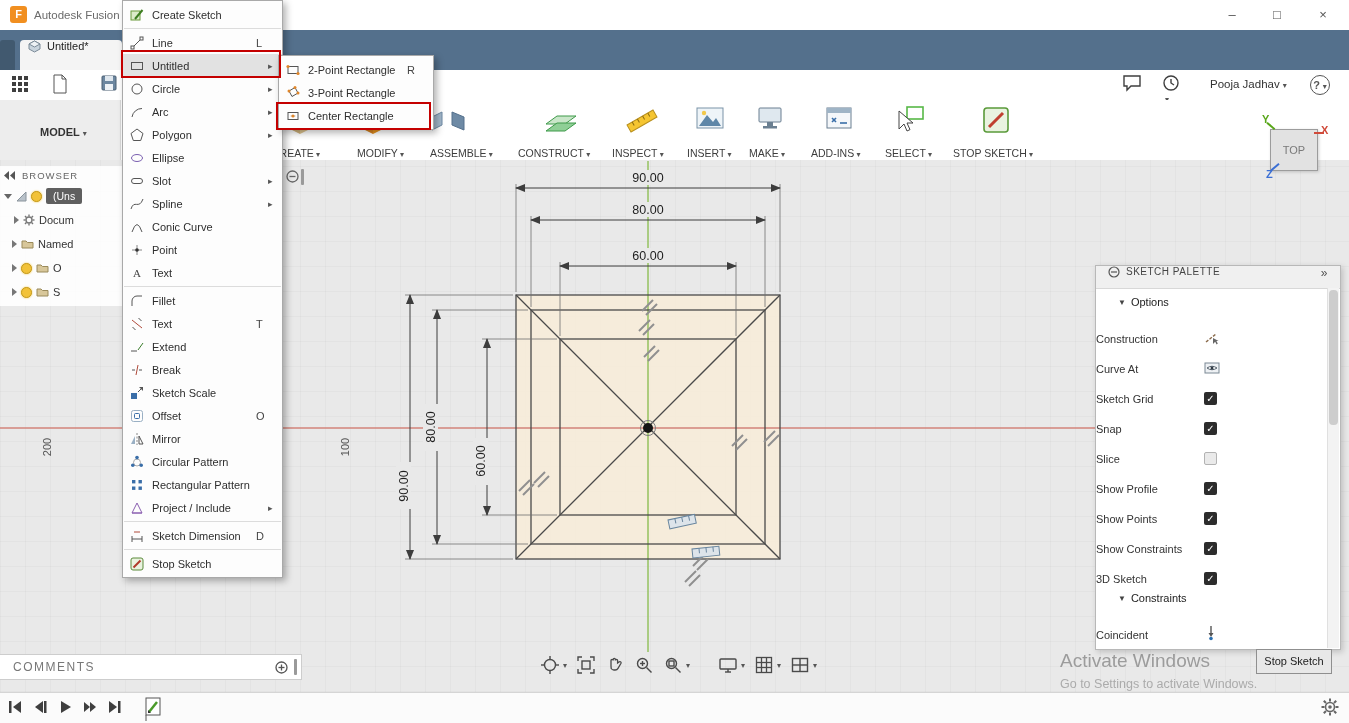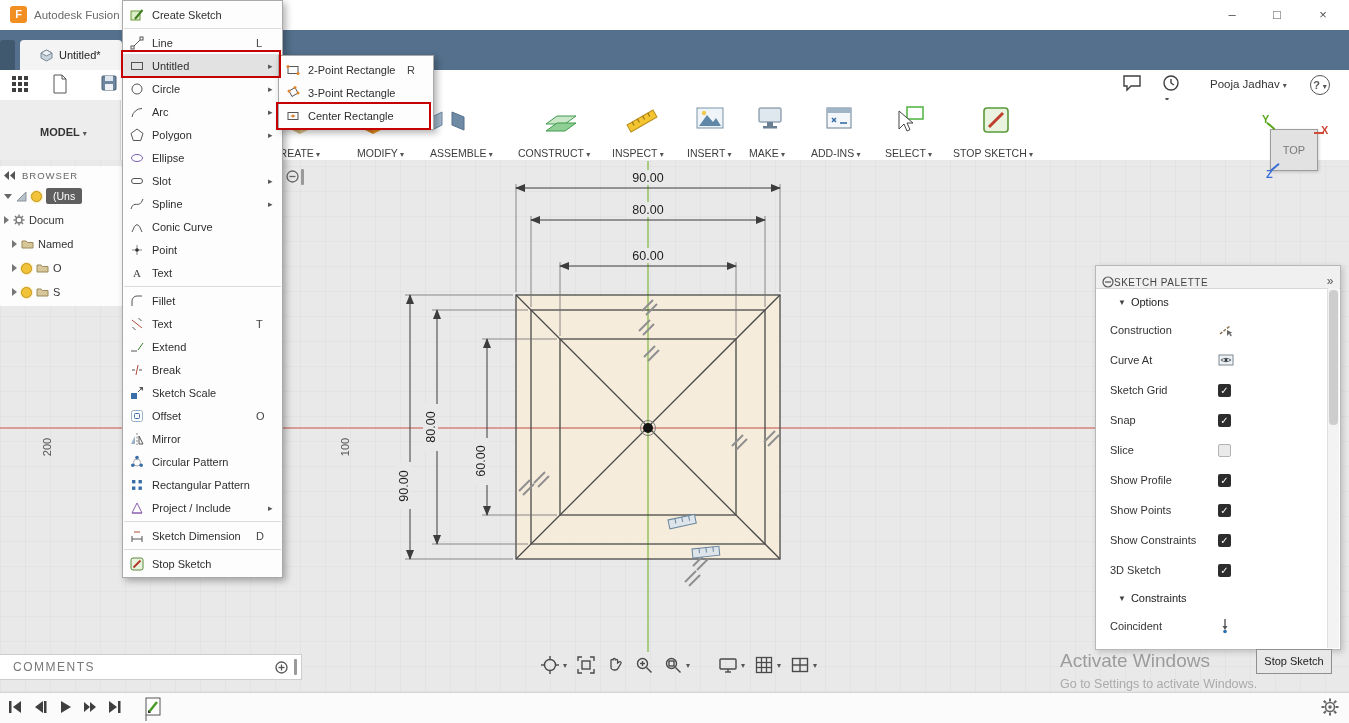--- a/index.html
+++ b/index.html
@@ -12,21 +12,21 @@
   .titlebar{left:0;top:0;width:1349px;height:30px;background:#fff;border-bottom:1px solid #e6e6e6}
   .logo{left:10px;top:6px;width:17px;height:17px;background:#f18f20;color:#fff;font-weight:bold;
         text-align:center;line-height:17px;border-radius:3px;font-size:11px}
   .apptitle{left:34px;top:9px;color:#6b6b6b;font-size:11.5px;white-space:nowrap}
   .winbtn{top:4px;width:34px;height:22px;text-align:center;line-height:22px;color:#555;font-size:13px}
 
   
   .tabband{left:0;top:30px;width:1349px;height:40px;background:#54708c}
   .tabstub{left:0;top:40px;width:15px;height:30px;background:#41596f;border-radius:3px 3px 0 0}
   .doctab{left:20px;top:40px;width:102px;height:30px;background:#f4f4f4;border-radius:4px 4px 0 0;
-          display:flex;align-items:center;gap:6px;padding:0 20px;box-sizing:border-box}
+          display:flex;align-items:flex-start;gap:6px;padding:0 8px;box-sizing:border-box}
   .doctab .tlabel{font-size:11px;color:#222}
 
   
   .qtoolbar{left:0;top:70px;width:1349px;height:30px;background:#fff;border-bottom:1px solid #ececec}
   .qicon{top:74px;color:#444}
   .caret::after{content:"▾";font-size:8px;color:#555;margin-left:3px}
   .username{top:78px;color:#333;font-size:11.5px}
   .helpcirc{top:75px;width:18px;height:18px;border:1.5px solid #555;border-radius:50%;
             text-align:center;line-height:18px;color:#555;font-weight:bold}
 
@@ -74,27 +74,27 @@
   
   .viewcube{left:1270px;top:129px;width:46px;height:40px;background:#e2e2e2;border:1px solid #9c9c9c;
             box-shadow:1px 1px 3px rgba(0,0,0,.18);display:flex;align-items:center;justify-content:center;
             color:#7a7a7a;font-size:11px;z-index:7}
   .axl{font-size:11px;font-weight:bold;z-index:7}
   .axline{z-index:7}
 
   
   .palette{left:1095px;top:265px;width:246px;height:385px;background:#fff;border:1px solid #b8b8b8;
            box-shadow:2px 2px 6px rgba(0,0,0,.18);z-index:10;box-sizing:border-box}
-  .phead{height:22px;background:#f0f0f0;border-bottom:1px solid #d8d8d8;display:flex;align-items:flex-end;
-         padding:0 6px;color:#444;font-size:10px;letter-spacing:.5px}
+  .phead{height:22px;background:#f0f0f0;border-bottom:1px solid #d8d8d8;display:flex;align-items:flex-start;
+         gap:6px;padding:0 12px;color:#444;font-size:10px;letter-spacing:.5px}
   .phead .sp{flex:1}
   .chev{color:#555;font-size:12px}
   .sechead{display:flex;align-items:center;gap:5px;height:26px;padding-left:22px;font-weight:normal;color:#222}
   .sechead::before{content:"▼";font-size:8px;color:#444}
-  .prow{display:flex;align-items:center;height:30px;padding-left:14px}
+  .prow{display:flex;align-items:flex-end;height:30px;}
   .prow .plbl{width:100px;color:#333}
   .cb{width:13px;height:13px;border-radius:2px;display:inline-block;margin-left:8px}
   .cb.on{background:#2c2c2c;color:#fff;font-size:10px;line-height:13px;text-align:center}
   .cb.off{background:#eaeaea;border:1px solid #b3b3b3;box-sizing:border-box}
   .pctl{margin-left:8px;display:flex}
   .pscroll{position:absolute;right:1px;top:22px;bottom:1px;width:11px;background:#f3f3f3;border-left:1px solid #e0e0e0}
   .pthumb{position:absolute;left:1px;top:2px;width:9px;height:135px;background:#cdcdcd;border-radius:4px}
 
   .stopbtn{left:1256px;top:649px;width:74px;height:23px;background:#e8e8e8;border:1px solid #8f8f8f;
            color:#222;font-size:11px;text-align:center;line-height:23px;z-index:12}
@@ -392,21 +392,21 @@
   <div class="brow">
     <span class="car-d"></span>
     <span>
       <svg width="11" height="11" viewBox="0 0 11 11">
           <polygon points="1,10 10,10 10,1" fill="#b9c2ca" stroke="#8a949c"></polygon>
         </svg>
     </span>
     <span class="bulb"></span>
     <span class="bpill">(Uns</span>
   </div>
-  <div class="brow" style="padding-left:4px">
+  <div class="brow" style="padding-left:14px">
     <span class="car-r"></span>
     <span>
       <svg width="12" height="12" viewBox="0 0 12 12">
           <circle cx="6" cy="6" r="3" fill="none" stroke="#777" stroke-width="1.4"></circle>
           <g stroke="#777" stroke-width="1.4">
             <line x1="6" y1="0.5" x2="6" y2="2.5"></line>
             <line x1="6" y1="9.5" x2="6" y2="11.5"></line>
             <line x1="0.5" y1="6" x2="2.5" y2="6"></line>
             <line x1="9.5" y1="6" x2="11.5" y2="6"></line>
             <line x1="2" y1="2" x2="3.4" y2="3.4"></line>

